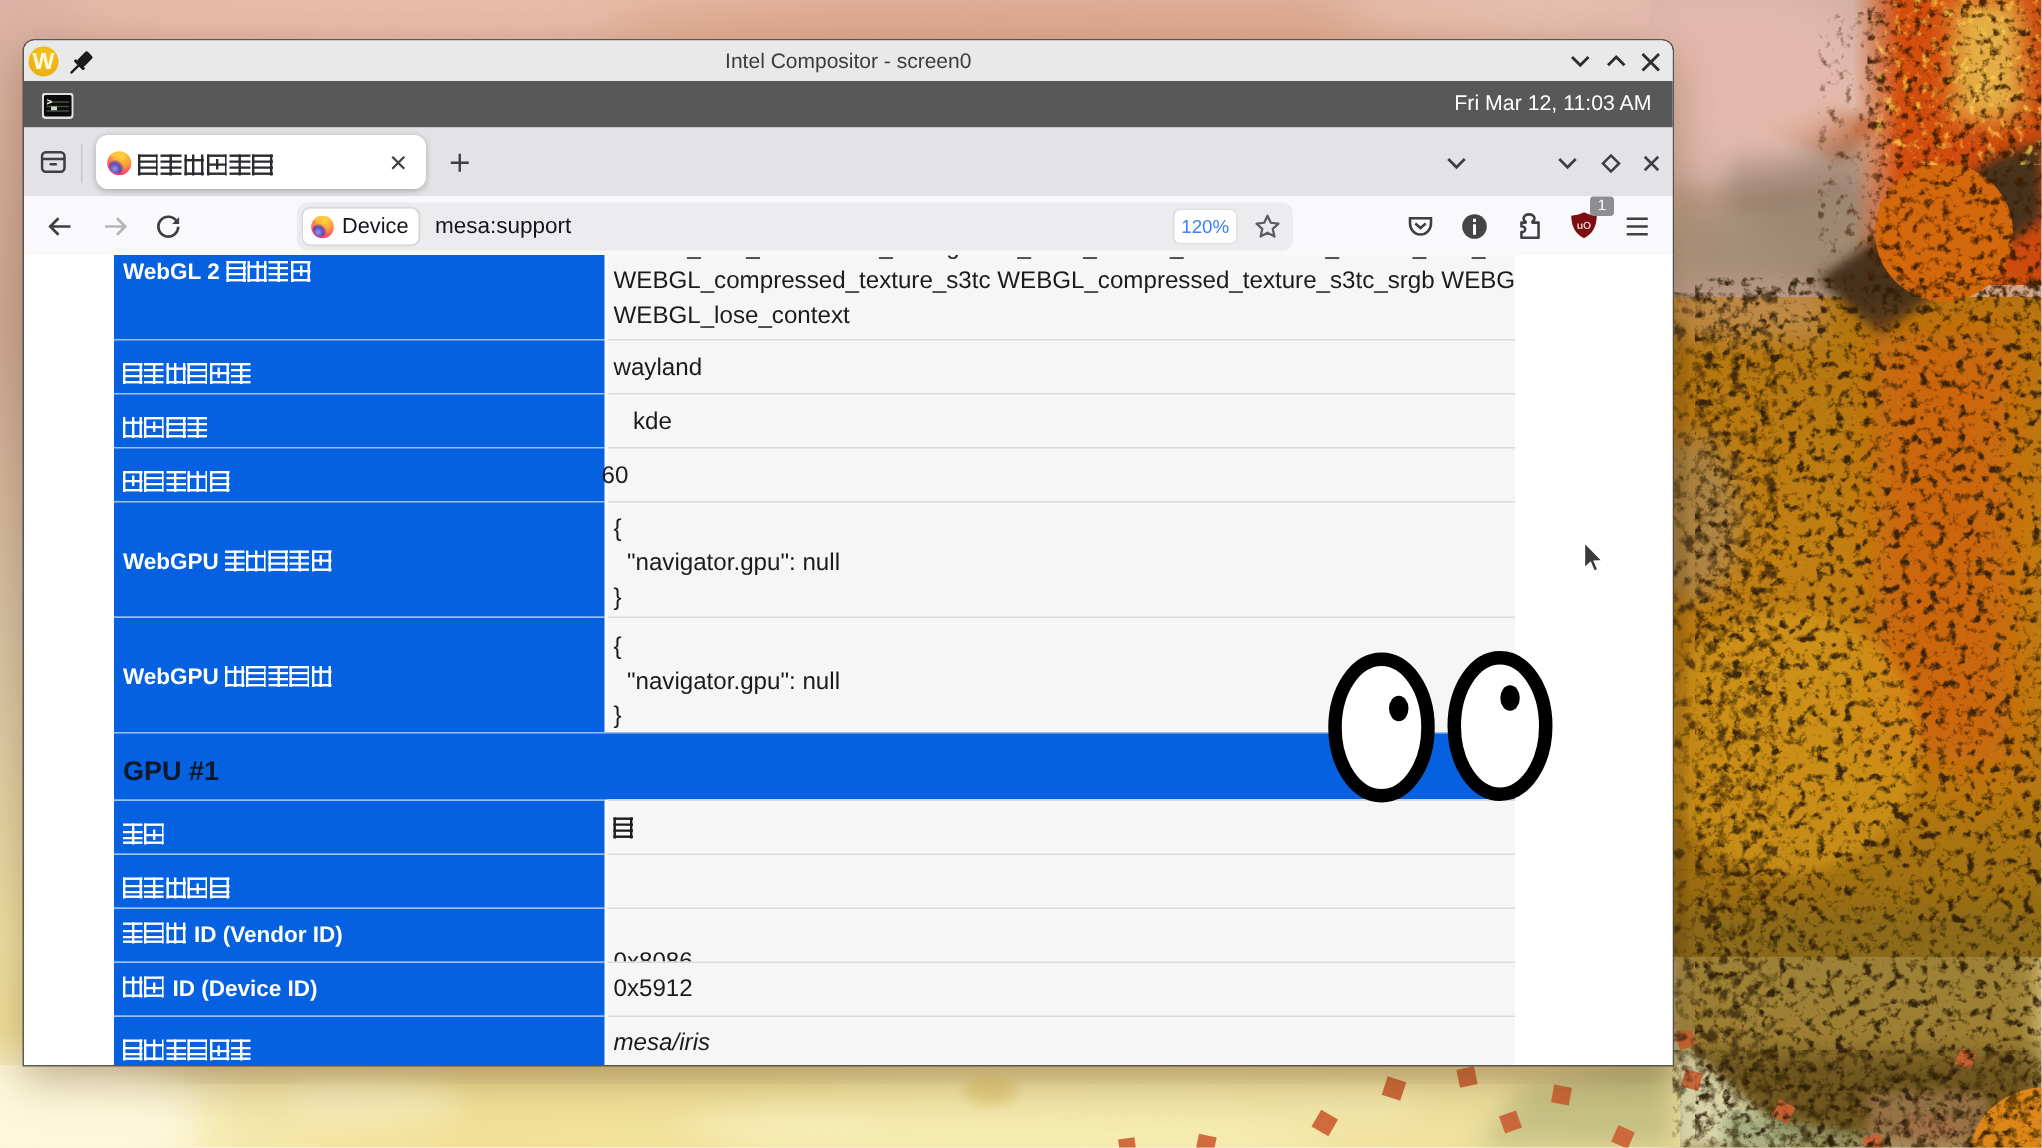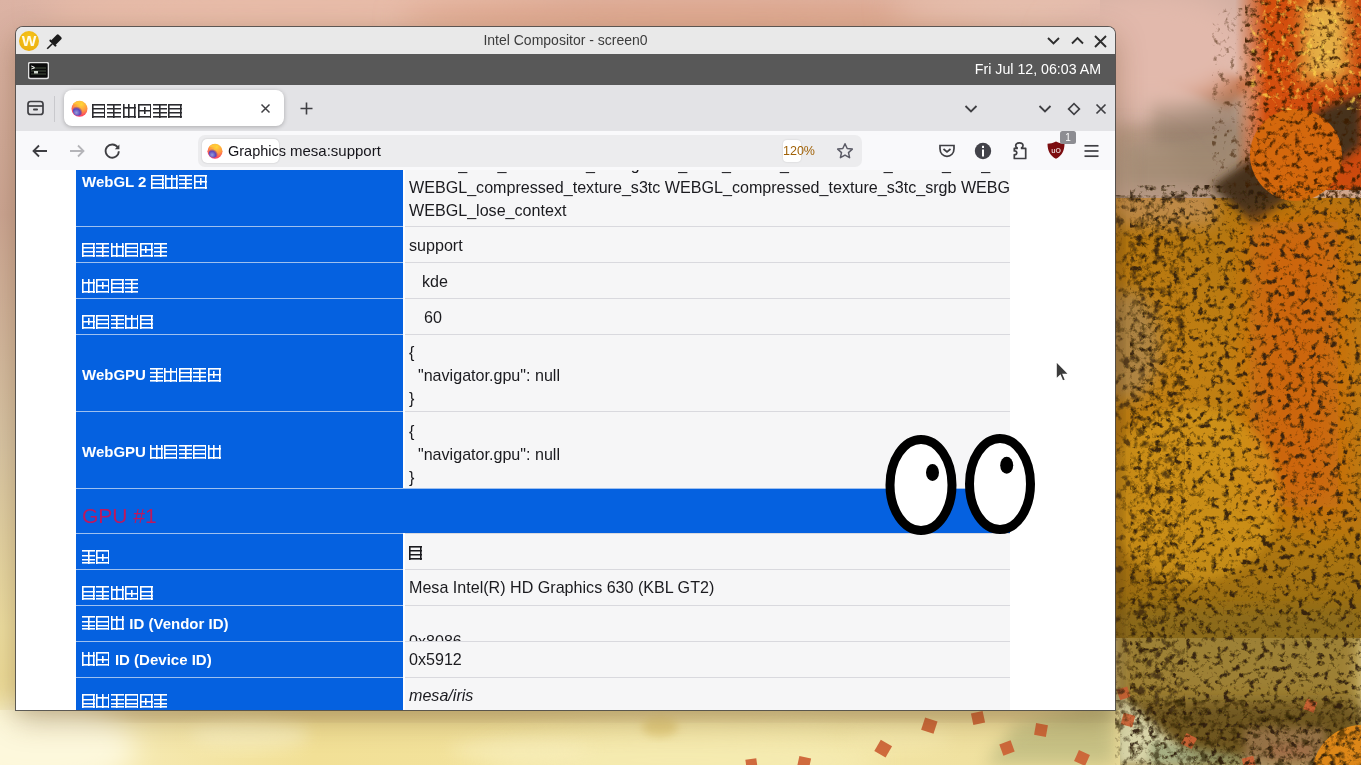--- a/index.html
+++ b/index.html
@@ -202,21 +202,21 @@
 <svg class="abs" style="left:28px;top:62px" width="21" height="18" viewBox="0 0 21 18">
  <rect x="0.5" y="0.5" width="20" height="16" rx="2" fill="#0a0a0a" stroke="#e0e0e0" stroke-width="1.6"></rect>
  <g stroke="#44503f" stroke-width="1">
       <line x1="3" y1="6" x2="18" y2="6"></line>
       <line x1="3" y1="9" x2="18" y2="9"></line>
       <line x1="3" y1="12" x2="18" y2="12"></line>
     </g>
  <text x="3" y="8" font-family="Liberation Mono" font-size="6.5" fill="#fff" font-weight="bold">&gt;</text>
  <rect x="6" y="9" width="4" height="2.5" fill="#cfd6cc"></rect>
 </svg>
-<div class="abs" style="left:716px;top:54px;width:385px;height:31px;line-height:31px;text-align:right;font-size:14.2px;color:#ffffff;">Fri Jul 12, 06:03 AM</div>
+<div class="abs" style="left:716px;top:54px;width:385px;height:31px;line-height:31px;text-align:right;font-size:14.2px;color:#ffffff;">Fri Mar 12, 11:03 AM</div>
 
 <div class="abs" style="left:16px;top:85px;width:1099px;height:46px;background:#e3e3e6;"></div>
 <svg class="abs" style="left:27px;top:100px" width="18" height="17" viewBox="0 0 18 17">
  <rect x="1" y="1.5" width="15" height="13" rx="2.6" fill="none" stroke="#3f3f43" stroke-width="1.7"></rect>
  <line x1="1" y1="6" x2="16" y2="6" stroke="#3f3f43" stroke-width="1.7"></line>
  <rect x="6" y="8.6" width="5" height="1.8" rx="0.9" fill="#3f3f43"></rect>
 </svg>
 <div class="abs" style="left:53.5px;top:96px;width:1px;height:26px;background:#c9c9cd;"></div>
 <div class="abs" style="left:64px;top:90px;width:220px;height:36px;background:#fff;border-radius:8px;box-shadow:0 1px 4px rgba(0,0,0,.25);"></div>
 <svg class="abs" style="left:71px;top:100px" width="17" height="17" viewBox="0 0 17 17" id="fxicon1">
@@ -270,23 +270,23 @@
     <path d="M14.8,5.6 A6.6 6.6 0 1 0 15.8,9.2" stroke="#3f3f43" stroke-width="1.8" fill="none"></path>
     <polygon points="16.4,2.6 16.4,7.3 11.8,7.3" fill="#3f3f43"></polygon>
   </svg>
 <div class="abs" style="left:198px;top:135px;width:664px;height:32px;background:#ececee;border-radius:7px;"></div>
 <div class="abs" style="left:202px;top:139px;width:77px;height:24px;background:#fff;border-radius:5px;box-shadow:0 0 2px rgba(0,0,0,.2);"></div>
 <svg class="abs" style="left:207px;top:143px" width="16" height="16" viewBox="0 0 17 17">
  <circle cx="8.5" cy="8.8" r="8" fill="url(#fx1)"></circle>
  <circle cx="7" cy="10.5" r="5.2" fill="url(#fx2)"></circle>
  <path d="M2,4 C4,1.5 8,0.5 11,2 L9,4.5 Z" fill="#ffc83a" opacity="0.9"></path>
 </svg>
-<div class="abs" style="left:228px;top:139px;height:24px;line-height:24px;font-size:14.5px;color:#15141a;">Graphics</div>
+<div class="abs" style="left:228px;top:139px;height:24px;line-height:24px;font-size:14.5px;color:#15141a;">Device</div>
 <div class="abs" style="left:290px;top:136px;height:30px;line-height:30px;font-size:15px;color:#15141a;">mesa:support</div>
-<div class="abs" style="left:783px;top:140px;width:18px;height:22px;background:#fff;border-radius:4px;line-height:22px;text-align:center;font-size:12.5px;color:#a16207;box-shadow:0 0 2px rgba(0,0,0,.15);">120%</div>
+<div class="abs" style="left:783px;top:140px;width:41px;height:22px;background:#fff;border-radius:4px;line-height:22px;text-align:center;font-size:12.5px;color:#3b82f6;box-shadow:0 0 2px rgba(0,0,0,.15);">120%</div>
 <svg class="abs" style="left:836px;top:142px" width="18" height="18" viewBox="0 0 18 18">
     <path d="M9,1.8 11.2,6.5 16.3,7.1 12.5,10.6 13.6,15.7 9,13.1 4.4,15.7 5.5,10.6 1.7,7.1 6.8,6.5 Z" fill="none" stroke="#5b5b66" stroke-width="1.5" stroke-linejoin="round"></path>
   </svg>
 <svg class="abs" style="left:938px;top:142px" width="18" height="18" viewBox="0 0 18 18">
     <path d="M2,3.5 h14 v3.2 c0,4.6 -3.1,7.6 -7,7.6 s-7,-3 -7,-7.6 z" fill="none" stroke="#3f3f43" stroke-width="1.7"></path>
     <polyline points="5.5,7 9,10 12.5,7" stroke="#3f3f43" stroke-width="1.7" fill="none"></polyline>
   </svg>
 <svg class="abs" style="left:974px;top:142px" width="18" height="18" viewBox="0 0 18 18">
     <circle cx="9" cy="9" r="8.2" fill="#43434a"></circle>
     <rect x="8" y="7.5" width="2" height="7" fill="#fff"></rect>
@@ -316,58 +316,57 @@
 
   <div class="abs" style="left:60px;top:-21px;width:327px;height:76.5px;background:#0561e0;"></div>
   <div class="abs" style="left:66px;top:3px;--s:#fff;color:#fff;font-weight:bold;font-size:15px;">WebGL 2 <span class="cj ga"></span><span class="cj gc"></span><span class="cj gb"></span><span class="cj gd"></span></div>
   <div class="abs" style="left:389px;top:-21px;width:710px;height:76.5px;background:#f6f6f7;"></div>
   <div class="abs" style="left:393px;top:-17.5px;width:706px;line-height:23px;white-space:nowrap;">texture_float_linear MOZ_debug OES_draw_buffers_indexed OES_texture_float_linear OVR_multiview2<br>WEBGL_compressed_texture_s3tc WEBGL_compressed_texture_s3tc_srgb WEBGL_debug_renderer_info<br>WEBGL_lose_context</div>
 
   <div class="abs" style="left:60px;top:55.5px;width:327px;height:36px;background:#0561e0;border-top:1.5px solid #9fc0ef;box-sizing:border-box;"></div>
   <div class="abs" style="left:66px;top:70px;--s:#fff;">
    <span class="cj ga"></span><span class="cj gb"></span><span class="cj gc"></span><span class="cj ga"></span><span class="cj gd"></span><span class="cj gb"></span></div>
   <div class="abs" style="left:389px;top:55.5px;width:710px;height:36px;background:#f6f6f7;border-top:1px solid #d9d9de;box-sizing:border-box;"></div>
-  <div class="abs" style="left:393px;top:66px;">support</div>
+  <div class="abs" style="left:393px;top:66px;">wayland</div>
 
   <div class="abs" style="left:60px;top:91.5px;width:327px;height:36px;background:#0561e0;border-top:1.5px solid #9fc0ef;box-sizing:border-box;"></div>
   <div class="abs" style="left:66px;top:106px;--s:#fff;">
    <span class="cj gc"></span><span class="cj gd"></span><span class="cj ga"></span><span class="cj gb"></span></div>
   <div class="abs" style="left:389px;top:91.5px;width:710px;height:36px;background:#f6f6f7;border-top:1px solid #d9d9de;box-sizing:border-box;"></div>
   <div class="abs" style="left:406px;top:102px;">kde</div>
 
   <div class="abs" style="left:60px;top:127.5px;width:327px;height:36px;background:#0561e0;border-top:1.5px solid #9fc0ef;box-sizing:border-box;"></div>
   <div class="abs" style="left:66px;top:142px;--s:#fff;">
    <span class="cj gd"></span><span class="cj ga"></span><span class="cj gb"></span><span class="cj gc"></span><span class="cj ga"></span></div>
   <div class="abs" style="left:389px;top:127.5px;width:710px;height:36px;background:#f6f6f7;border-top:1px solid #d9d9de;box-sizing:border-box;"></div>
-  <div class="abs" style="left:408px;top:138px;text-align:right;">60</div>
+  <div class="abs" style="left:385px;top:138px;text-align:right;">60</div>
 
   <div class="abs" style="left:60px;top:163.5px;width:327px;height:77px;background:#0561e0;border-top:1.5px solid #9fc0ef;box-sizing:border-box;"></div>
   <div class="abs" style="left:66px;top:196px;--s:#fff;color:#fff;font-weight:bold;font-size:15px;">WebGPU <span class="cj gb"></span><span class="cj gc"></span><span class="cj ga"></span><span class="cj gb"></span><span class="cj gd"></span></div>
   <div class="abs" style="left:389px;top:163.5px;width:710px;height:77px;background:#f6f6f7;border-top:1px solid #d9d9de;box-sizing:border-box;"></div>
   <div class="abs" style="left:393px;top:170.5px;line-height:23px;">{<br>&nbsp;&nbsp;"navigator.gpu": null<br>}</div>
 
   <div class="abs" style="left:60px;top:240.5px;width:327px;height:77px;background:#0561e0;border-top:1.5px solid #9fc0ef;box-sizing:border-box;"></div>
   <div class="abs" style="left:66px;top:273px;--s:#fff;color:#fff;font-weight:bold;font-size:15px;">WebGPU <span class="cj gc"></span><span class="cj ga"></span><span class="cj gb"></span><span class="cj ga"></span><span class="cj gc"></span></div>
   <div class="abs" style="left:389px;top:240.5px;width:710px;height:77px;background:#f6f6f7;border-top:1px solid #d9d9de;box-sizing:border-box;"></div>
   <div class="abs" style="left:393px;top:249.5px;line-height:23px;">{<br>&nbsp;&nbsp;"navigator.gpu": null<br>}</div>
 
   <div class="abs" style="left:60px;top:317.5px;width:1039px;height:45.5px;background:#0561e0;border-top:1.5px solid #9fc0ef;box-sizing:border-box;"></div>
-  <div class="abs" style="left:66px;top:334px;color:#be185d;font-weight:normal;font-size:21px;">GPU #1</div>
+  <div class="abs" style="left:66px;top:334px;color:#0f172a;font-weight:bold;font-size:18px;">GPU #1</div>
 
   <div class="abs" style="left:60px;top:363px;width:327px;height:36px;background:#0561e0;border-top:1.5px solid #9fc0ef;box-sizing:border-box;"></div>
   <div class="abs" style="left:66px;top:377.5px;--s:#fff;">
    <span class="cj gb"></span><span class="cj gd"></span></div>
   <div class="abs" style="left:389px;top:363px;width:710px;height:36px;background:#f6f6f7;border-top:1px solid #d9d9de;box-sizing:border-box;"></div>
   <div class="abs" style="left:393px;top:373px;--s:#1b1b1f;"><span class="cj ga"></span></div>
 
   <div class="abs" style="left:60px;top:399px;width:327px;height:36px;background:#0561e0;border-top:1.5px solid #9fc0ef;box-sizing:border-box;"></div>
   <div class="abs" style="left:66px;top:413.5px;--s:#fff;">
    <span class="cj ga"></span><span class="cj gb"></span><span class="cj gc"></span><span class="cj gd"></span><span class="cj ga"></span></div>
   <div class="abs" style="left:389px;top:399px;width:710px;height:36px;background:#f6f6f7;border-top:1px solid #d9d9de;box-sizing:border-box;"></div>
-  <div class="abs" style="left:393px;top:408px;">Mesa Intel(R) HD Graphics 630 (KBL GT2)</div>
 
   <div class="abs" style="left:60px;top:435px;width:327px;height:36px;background:#0561e0;border-top:1.5px solid #9fc0ef;box-sizing:border-box;"></div>
   <div class="abs" style="left:66px;top:444.5px;--s:#fff;color:#fff;font-weight:bold;font-size:15px;"><span class="cj gb"></span><span class="cj ga"></span><span class="cj gc"></span> ID (Vendor ID)</div>
   <div class="abs" style="left:389px;top:435px;width:710px;height:36px;background:#f6f6f7;border-top:1px solid #d9d9de;box-sizing:border-box;"></div>
   <div class="abs" style="left:393px;top:462px;">0x8086</div>
 
   <div class="abs" style="left:60px;top:471px;width:327px;height:36px;background:#0561e0;border-top:1.5px solid #9fc0ef;box-sizing:border-box;"></div>
   <div class="abs" style="left:66px;top:480.5px;--s:#fff;color:#fff;font-weight:bold;font-size:15px;"><span class="cj gc"></span><span class="cj gd"></span> ID (Device ID)</div>
   <div class="abs" style="left:389px;top:471px;width:710px;height:36px;background:#f6f6f7;border-top:1px solid #d9d9de;box-sizing:border-box;"></div>
   <div class="abs" style="left:393px;top:479.5px;">0x5912</div>

